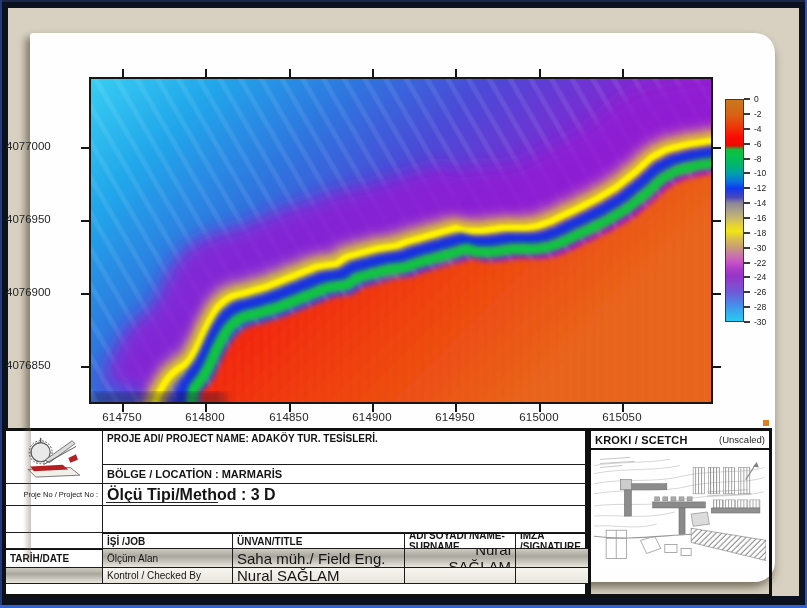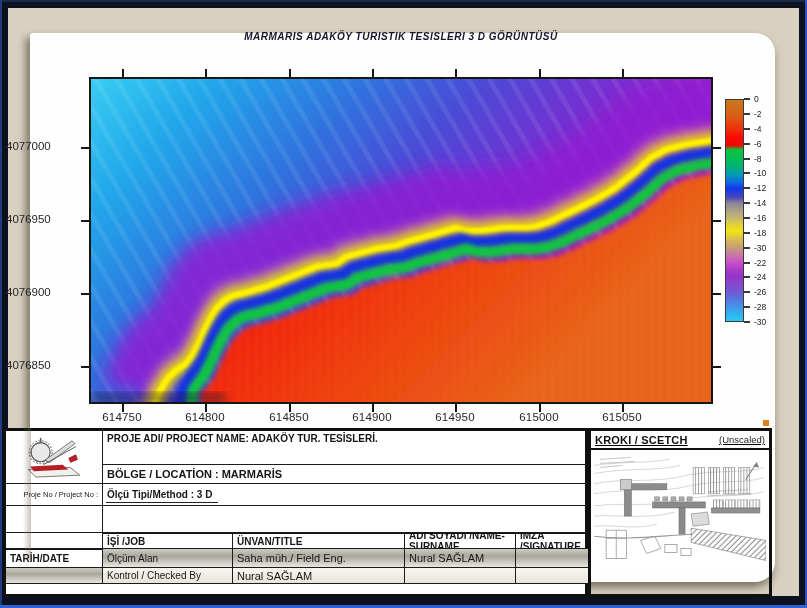--- a/index.html
+++ b/index.html
@@ -33,47 +33,46 @@
     grid-template-rows:34px 19px 22px 27px 16px 19px 16px 16px;
     border:3px solid #101010;background:#fff;}
   .tb>div{border-right:1.4px solid #1c1c1c;border-bottom:1.4px solid #1c1c1c;
     padding:1px 4px;display:flex;align-items:center;overflow:hidden;color:#151515;position:relative;}
   .tb .top{align-items:flex-start;padding-top:2px;}
   .span4{grid-column:2/6;}
   .c1{grid-column:1/2;}
   .logo-cell{grid-row:1/3;justify-content:center;}
   .b10{font-weight:bold;font-size:10px;}
   .b11{font-weight:bold;font-size:11px;}
-  .b105{font-weight:bold;font-size:10px;}
-  .r95{font-size:11px;color:#2b2b2b;}
+  .b105{font-weight:bold;font-size:16px;}
+  .r95{font-size:15px;color:#2b2b2b;text-align:right;}
   .r10{font-size:10px;color:#1c1c1c;}
   .small-lab{font-size:7.5px;color:#333;justify-content:flex-end;}
   .hdr{font-weight:bold;font-size:10px;border-top:1.6px solid #111;}
   .shade1{background:linear-gradient(180deg,#cfccc2 0%,#a9a69d 40%,#e9e6de 100%);}
   .shade2{background:linear-gradient(180deg,#f8f6f1 0%,#e7e4db 100%);}
   .munderline{position:absolute;left:3px;bottom:2px;width:112px;border-bottom:1.3px solid #222;}
   
-  .kroki{position:absolute;left:588px;top:428px;width:184px;height:169px;border:3px solid #101010;text-decoration:underline;}
+  .kroki{position:absolute;left:588px;top:428px;width:184px;height:169px;border:3px solid #101010;}
   .kroki-hd{height:19px;border-bottom:2.5px solid #101010;display:flex;align-items:center;
     justify-content:space-between;padding:0 4px;background:#fff;}
   .kroki-title{font-weight:bold;font-size:11px;color:#101010;letter-spacing:.2px;}
   .kroki-note{font-size:9.5px;color:#222;}
   .sketch{position:absolute;left:3px;top:22px;width:172px;height:114px;background:#fff;}
   .shadow-strip{position:absolute;left:23px;top:428px;width:8px;height:132px;pointer-events:none;
     background:linear-gradient(90deg,rgba(110,100,80,0) 0%,rgba(110,100,80,.38) 100%);}
   .orange-mark{position:absolute;left:763px;top:420px;width:6px;height:6px;background:#e07f20;}
 </style>
 </head>
 <body>
 
 <div class="screen">
   <div class="mat"></div>
   <div class="page"></div>
 
-  <div class="plot-title">MARMARIS ADAKÖY TURISTIK TESISLERI 3 D GÖRÜNTÜSÜ</div>
 
   <div class="plot">
     <svg viewBox="0 0 622 325" preserveAspectRatio="none">
       <defs>
         <linearGradient id="waterGrad" gradientUnits="userSpaceOnUse" x1="0" y1="0" x2="380" y2="360">
           <stop offset="0" stop-color="#38cdf2"></stop>
           <stop offset="0.18" stop-color="#21a6ea"></stop>
           <stop offset="0.38" stop-color="#2f74de"></stop>
           <stop offset="0.55" stop-color="#4b4ad6"></stop>
           <stop offset="0.72" stop-color="#7430d2"></stop>

